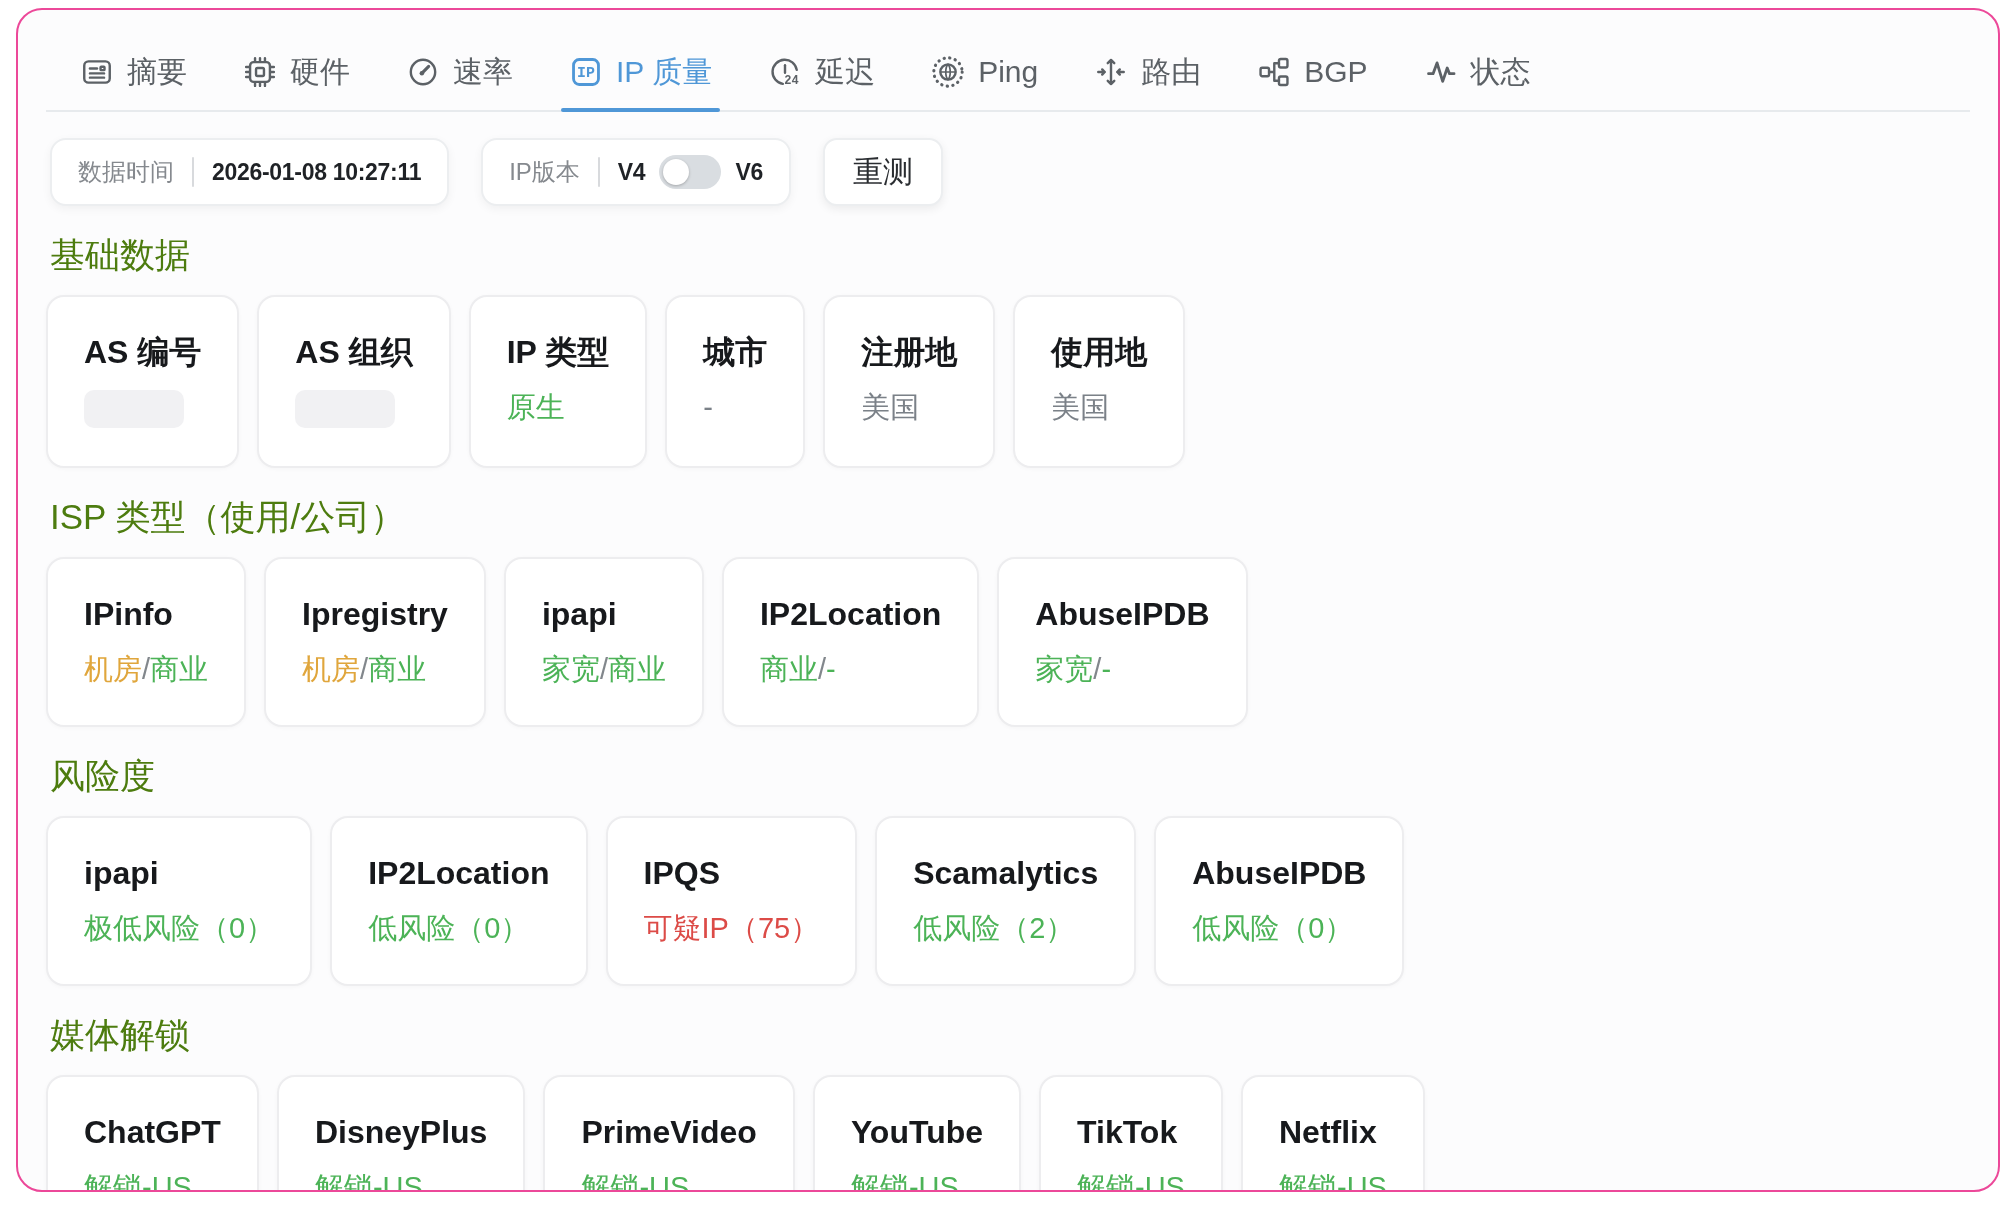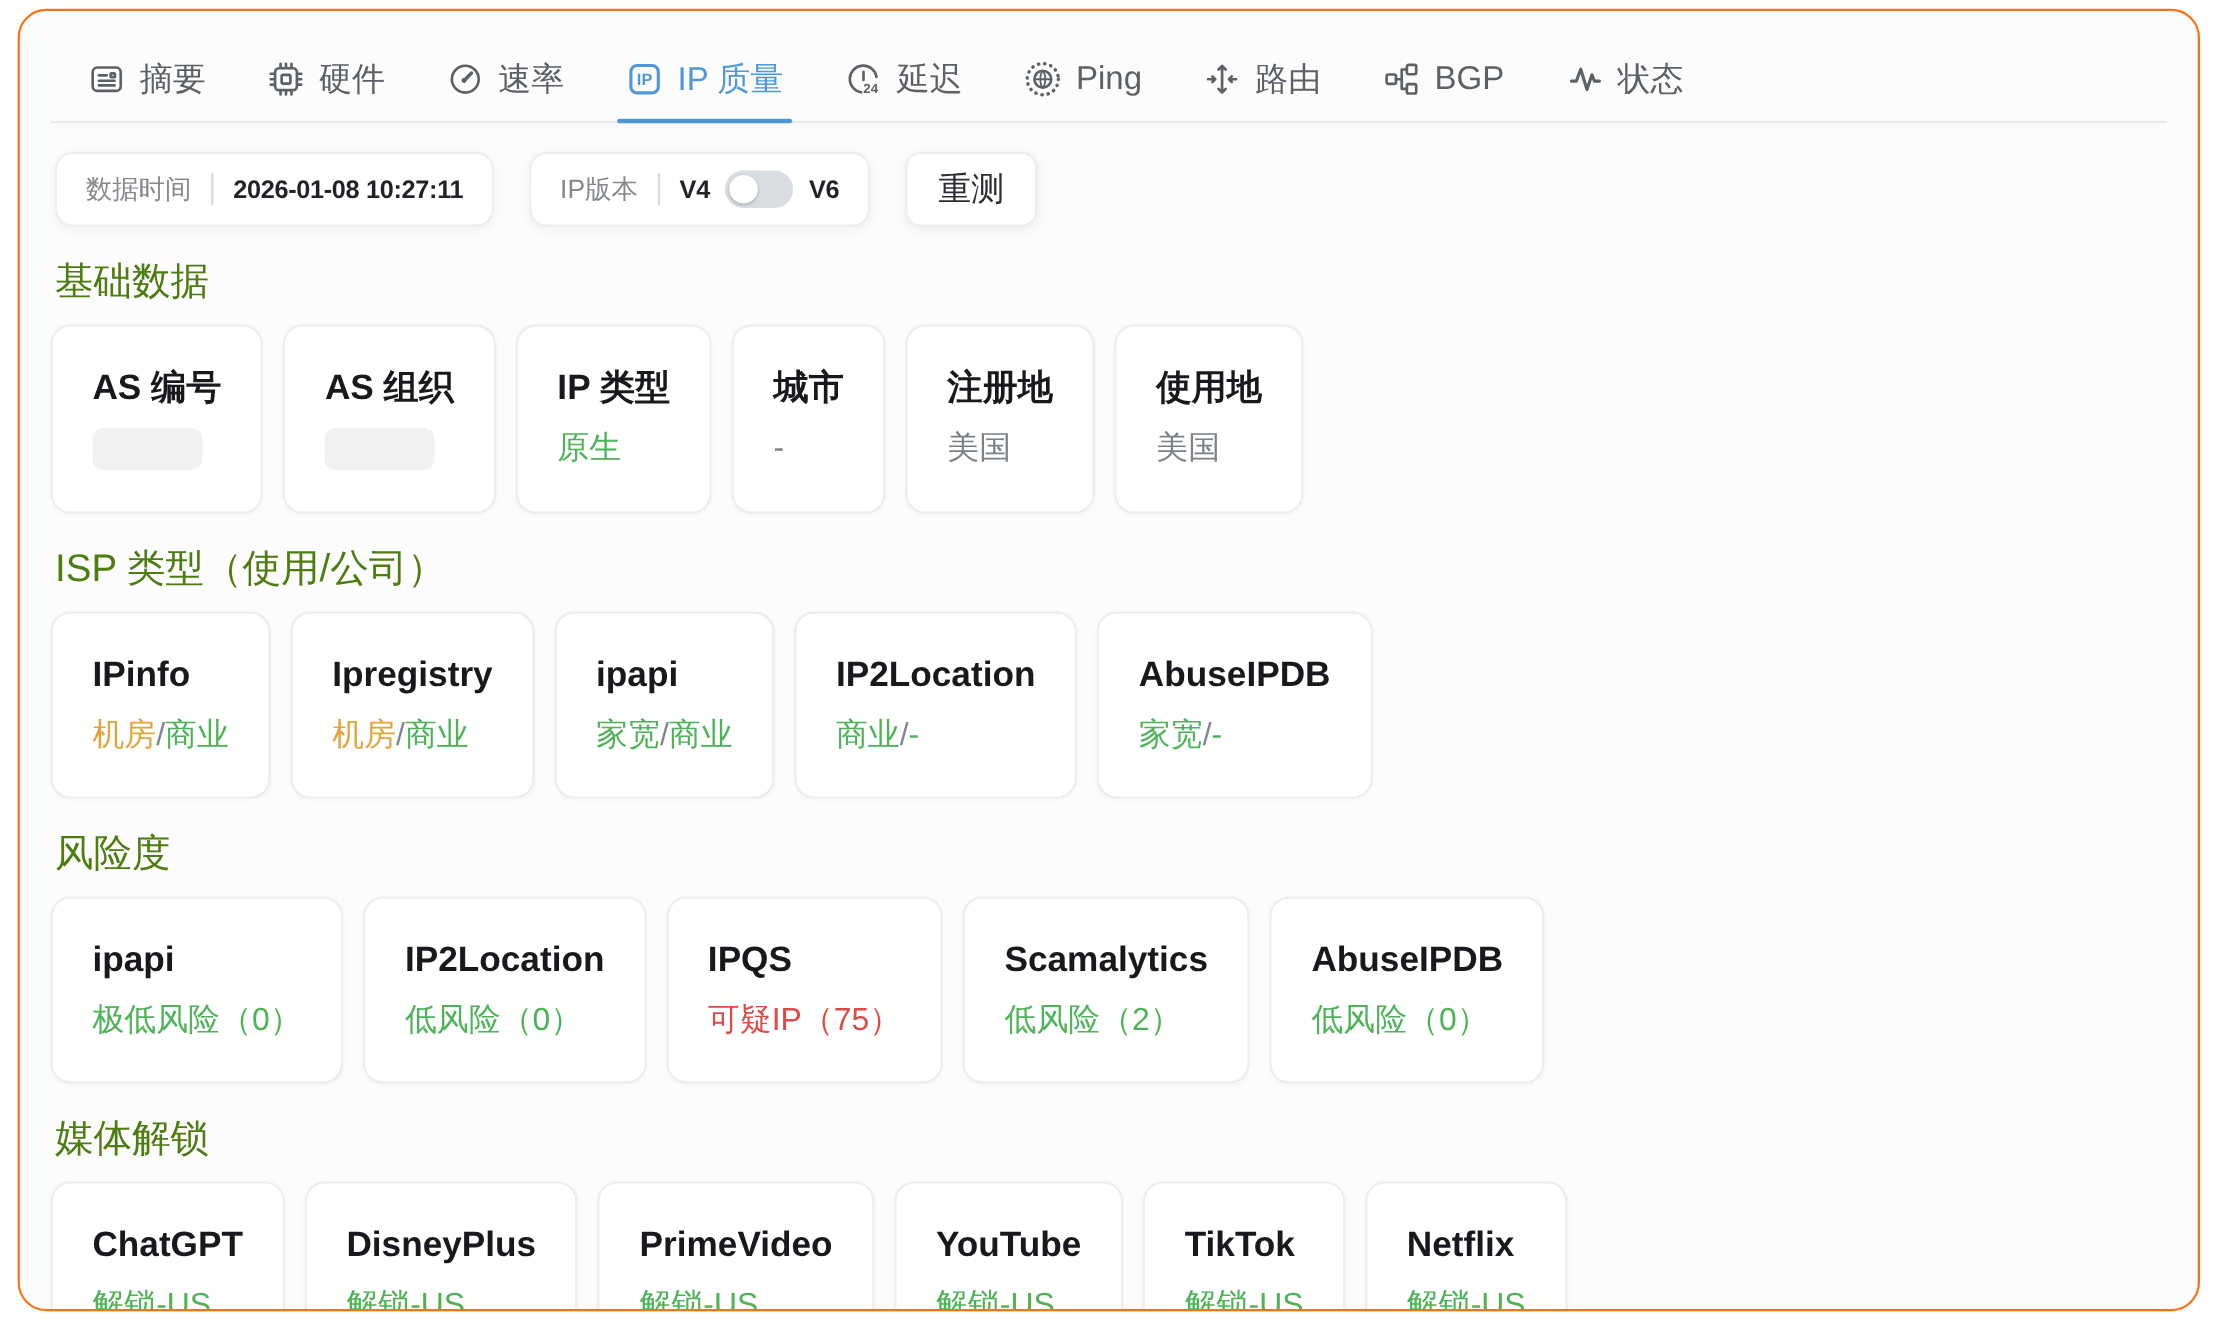--- a/index.html
+++ b/index.html
@@ -8,40 +8,40 @@
   }
   *{box-sizing:border-box; margin:0; padding:0;}
   html,body{width:2016px; height:1212px; overflow:hidden;}
   body{
     background:#ffffff;
     font-family:"Liberation Sans","DejaVu Sans",sans-serif;
     color:#17191c;
   }
   .panel{
     position:absolute; left:16px; top:8px; width:1984px; height:1184px;
-    background:#fcfcfd; border:2px solid #f97316; border-radius:26px;
+    background:#fcfcfd; border:2px solid #ec4899; border-radius:26px;
     padding:0 28px; overflow:hidden;
   }
   
   .tabbar{
     display:flex; align-items:center; gap:56px;
     margin-top:24px; padding:0 34px 0 34px; height:78px;
     border-bottom:2px solid #e7eaed;
   }
   .tab{
     position:relative; display:flex; align-items:center; gap:13px;
     height:100%; color:#5c6166; font-size:30px; font-weight:500;
     cursor:pointer; white-space:nowrap;
   }
   .tab.active{color:var(--blue);}
   .tab.active::after{
     content:""; position:absolute; left:-8px; right:-8px; bottom:-2px;
     height:4px; border-radius:2px; background:var(--blue);
   }
-  .ticon{display:flex; align-items:flex-end;}
+  .ticon{display:flex; align-items:flex-end;font-family:Liberation Mono, monospace;}
   .ticon svg{width:34px; height:34px; stroke:currentColor; fill:none;
     stroke-width:1.7; stroke-linecap:round; stroke-linejoin:round;}
   
   .toolbar{display:flex; align-items:flex-start; gap:32px; margin-top:26px; padding-left:4px;}
   .pillcard{
     display:flex; align-items:center; height:68px; padding:0 26px;
     background:#fff; border:2px solid #eceef0; border-radius:16px;
     box-shadow:0 3px 10px rgba(0,0,0,0.05);
   }
   .pillcard .lbl{font-size:24px; color:#85898e;}

